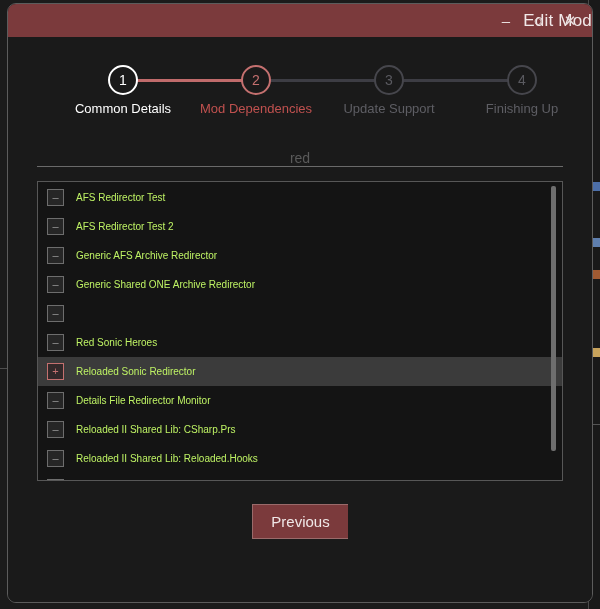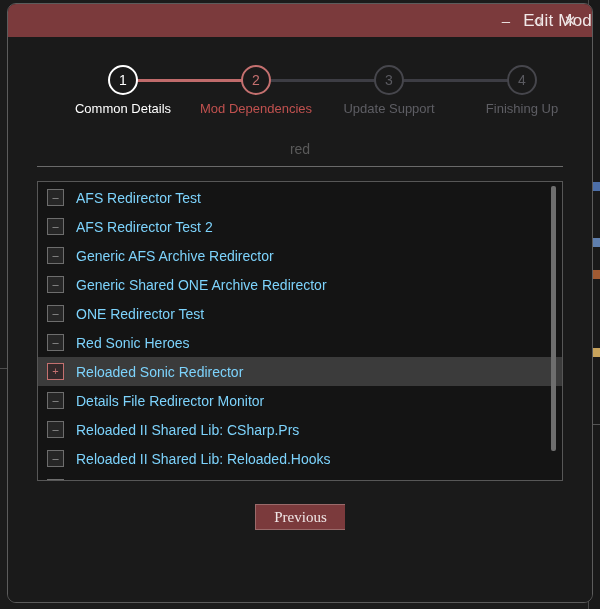--- a/index.html
+++ b/index.html
@@ -166,21 +166,21 @@
   #step-label-2 { left: 139px; color: #c0514f; }
   #step-label-3 { left: 272px; color: #5e5e64; }
   #step-label-4 { left: 405px; color: #5e5e64; }
 
   
   #filter-row {
     margin-top: 14px;
     height: 26px;
     border-bottom: 1px solid #6a6a6a;
     display: flex;
-    align-items: flex-start;
+    align-items: flex-end;
     justify-content: center;
   }
   #filter-input {
     width: 100%;
     background: transparent;
     border: none;
     outline: none;
     text-align: center;
     color: #cfcfcf;
     font-size: 14px;
@@ -225,22 +225,22 @@
     line-height: 1;
     color: #9a9a9a;
     margin-right: 12px;
   }
   .mod-row.selected .mod-check {
     border-color: #c4706f;
     color: #c4706f;
     background: #33292a;
   }
   .mod-name {
-    color: #7dd3fc;
-    font-size: 14px;
+    color: #bef264;
+    font-size: 10px;
     white-space: nowrap;
   }
 
   
   #mod-scrollbar {
     position: absolute;
     right: 4px;
     top: 4px;
     bottom: 4px;
     width: 9px;
@@ -264,26 +264,26 @@
     cursor: default;
   }
 
   
   #nav-buttons {
     margin-top: 23px;
     display: flex;
     justify-content: center;
   }
   .nav-btn {
-    height: 26px;
+    height: 35px;
     background: #7b3a3c;
     border: 1px solid #9a6a6a;
     color: #f0e7e7;
     font-size: 15px;
-    font-family: Liberation Serif, serif;
+    font-family: Liberation Sans, sans-serif;
     cursor: default;
     padding: 0 18px;
   }
   #btn-previous { min-width: 90px; border-right: none; }
   #btn-next { min-width: 67px; }
 </style>
 </head>
 <body>
 
 <div id="backdrop">
@@ -344,21 +344,20 @@
           <div class="mod-row">
             <div class="mod-check">–</div>
             <span class="mod-name">Generic AFS Archive Redirector</span>
           </div>
           <div class="mod-row">
             <div class="mod-check">–</div>
             <span class="mod-name">Generic Shared ONE Archive Redirector</span>
           </div>
           <div class="mod-row">
             <div class="mod-check">–</div>
-            <span class="mod-name">ONE Redirector Test</span>
           </div>
           <div class="mod-row">
             <div class="mod-check">–</div>
             <span class="mod-name">Red Sonic Heroes</span>
           </div>
           <div class="mod-row selected">
             <div class="mod-check">+</div>
             <span class="mod-name">Reloaded Sonic Redirector</span>
           </div>
           <div class="mod-row">

